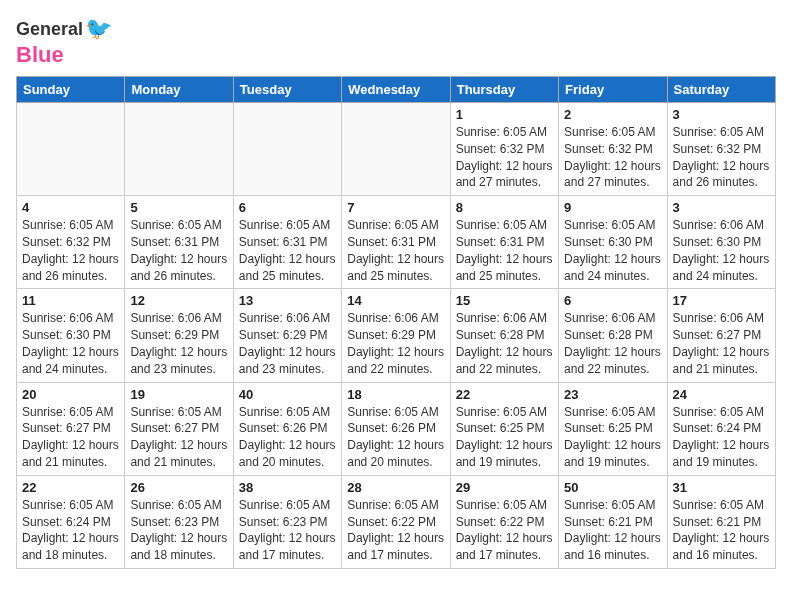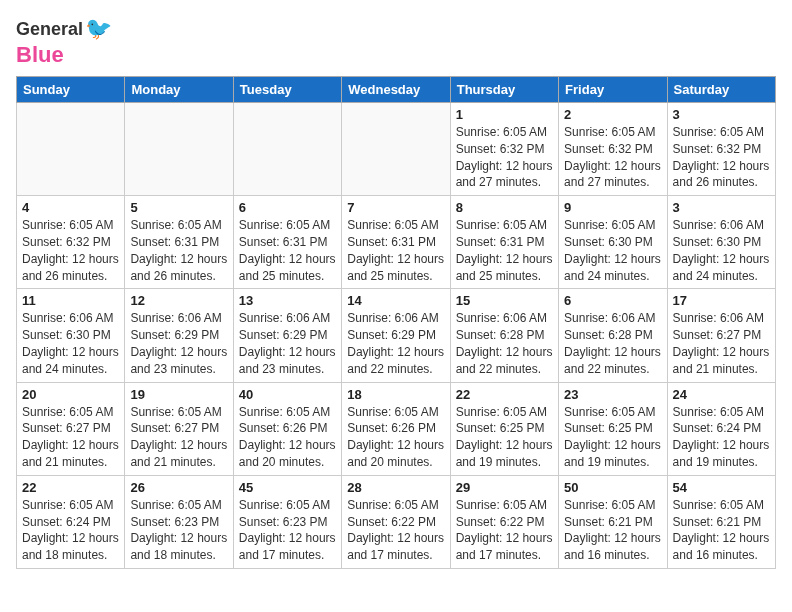--- a/index.html
+++ b/index.html
@@ -309,21 +309,21 @@
 and 18 minutes.</div>
         </td>
         <td>
           <span class="day-num">26</span>
           <div class="day-info" style="white-space: pre-line;">Sunrise: 6:05 AM
 Sunset: 6:23 PM
 Daylight: 12 hours
 and 18 minutes.</div>
         </td>
         <td>
-          <span class="day-num">45</span>
+          <span class="day-num">38</span>
           <div class="day-info" style="white-space: pre-line;">Sunrise: 6:05 AM
 Sunset: 6:23 PM
 Daylight: 12 hours
 and 17 minutes.</div>
         </td>
         <td>
           <span class="day-num">28</span>
           <div class="day-info" style="white-space: pre-line;">Sunrise: 6:05 AM
 Sunset: 6:22 PM
 Daylight: 12 hours
@@ -337,21 +337,21 @@
 and 17 minutes.</div>
         </td>
         <td>
           <span class="day-num">50</span>
           <div class="day-info" style="white-space: pre-line;">Sunrise: 6:05 AM
 Sunset: 6:21 PM
 Daylight: 12 hours
 and 16 minutes.</div>
         </td>
         <td>
-          <span class="day-num">54</span>
+          <span class="day-num">31</span>
           <div class="day-info" style="white-space: pre-line;">Sunrise: 6:05 AM
 Sunset: 6:21 PM
 Daylight: 12 hours
 and 16 minutes.</div>
         </td>
       </tr>
     </tbody>
 </table>
 
 </body></html>

